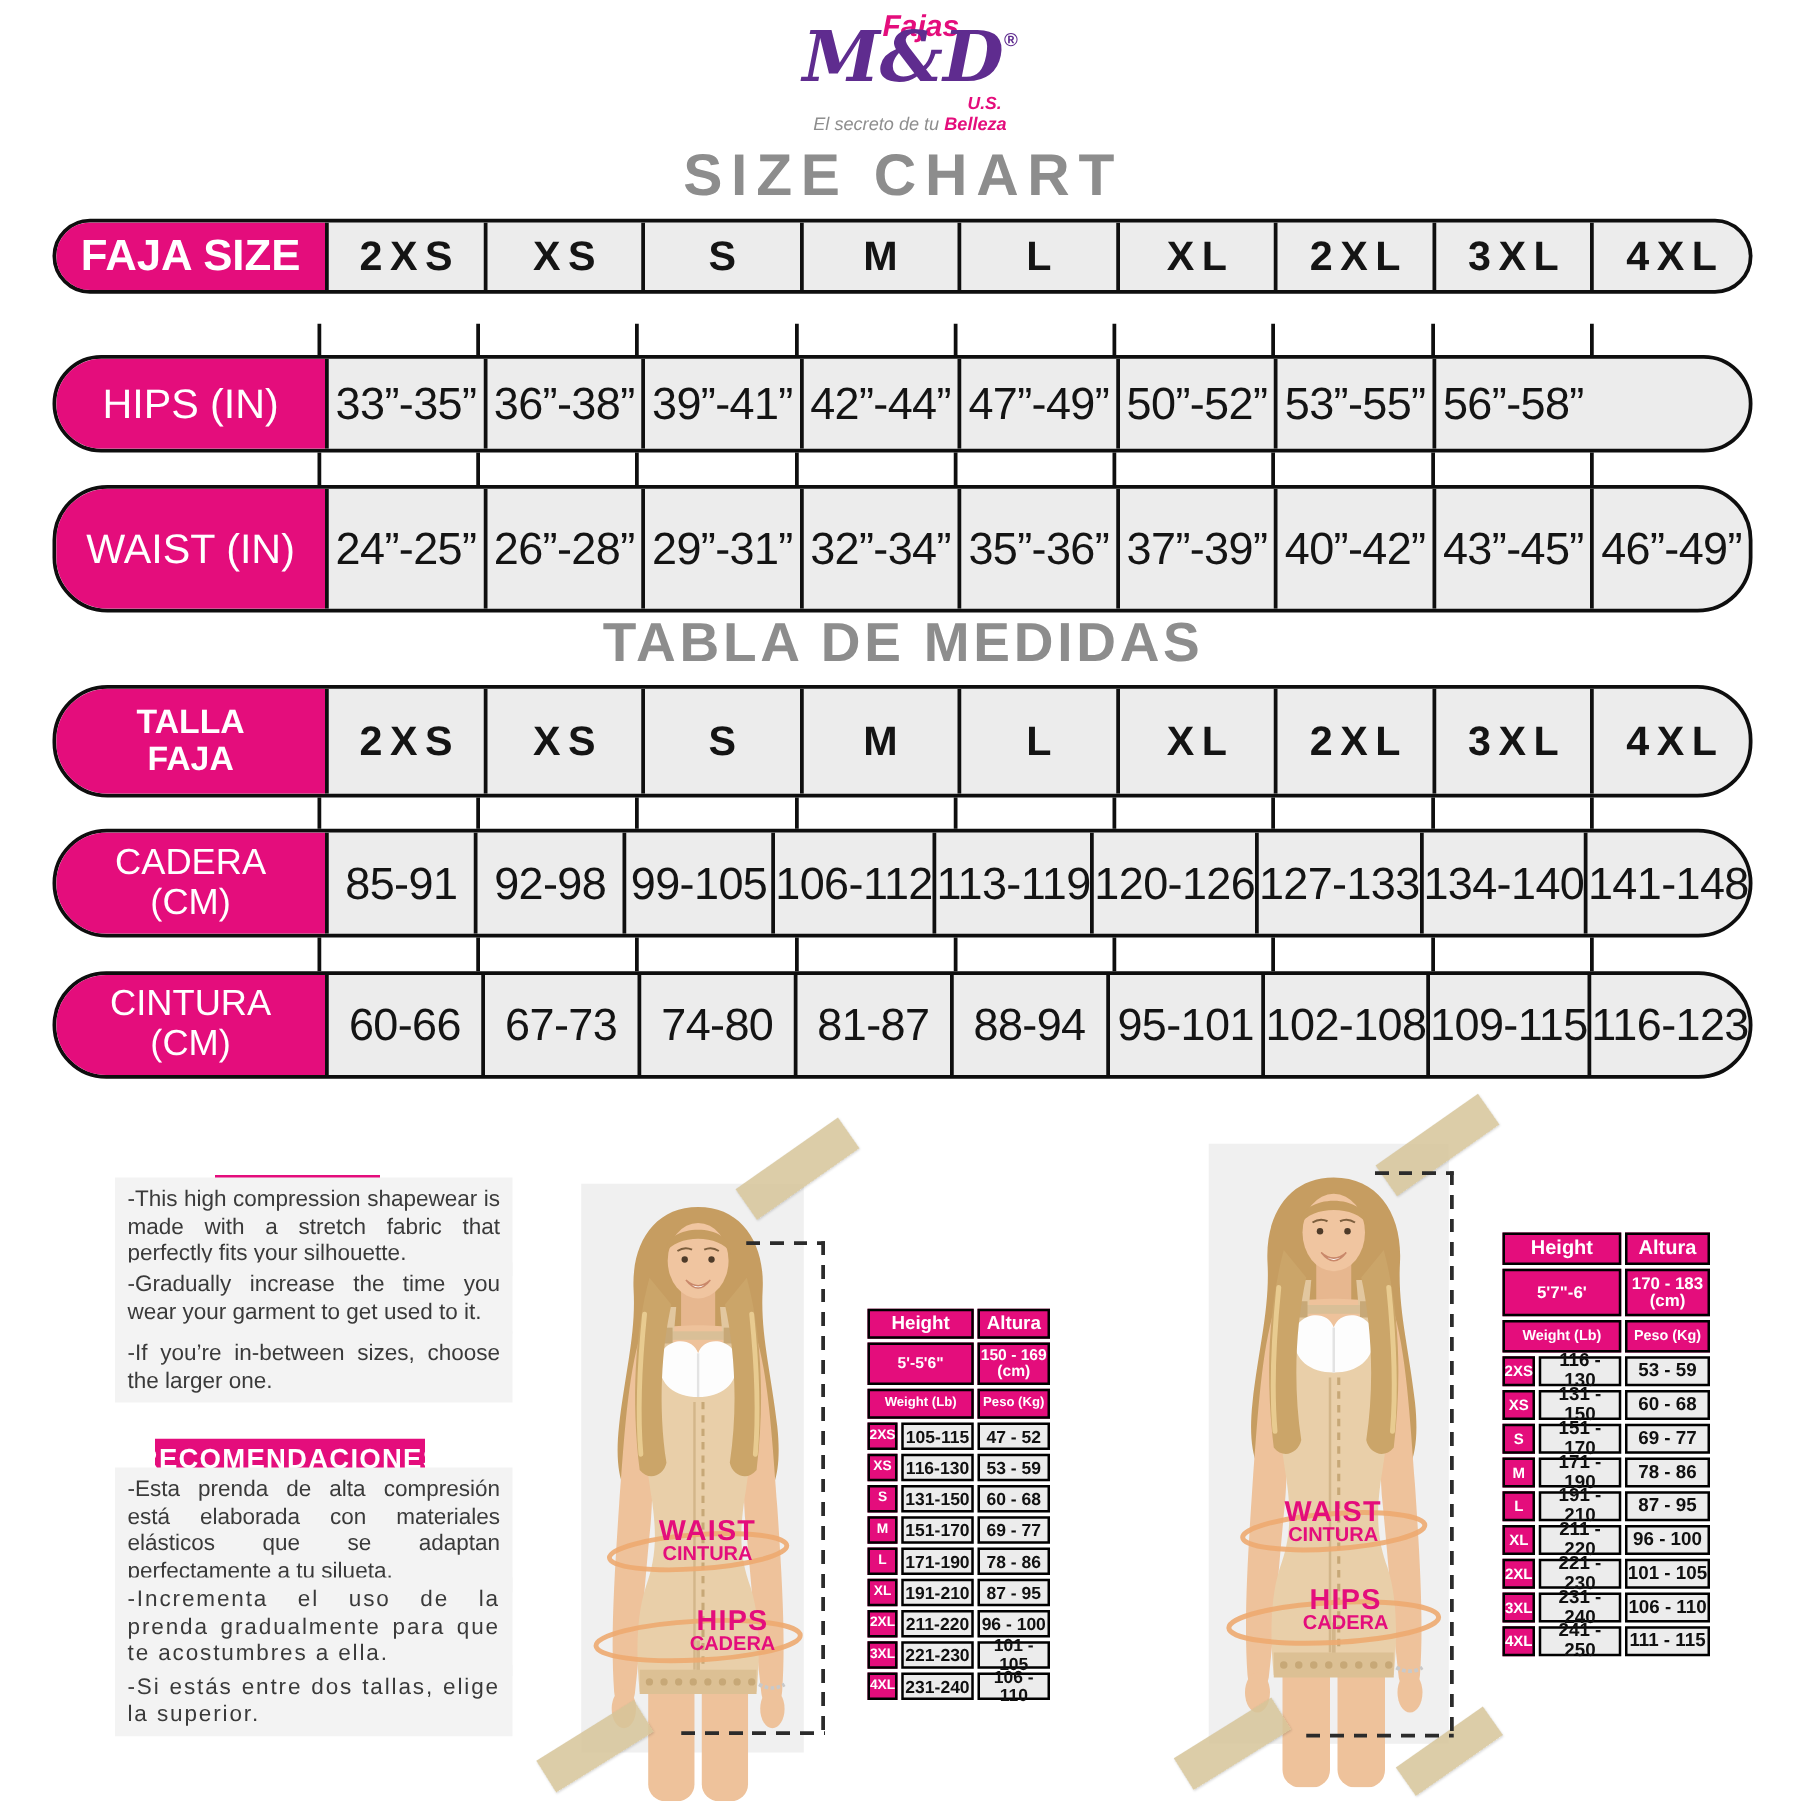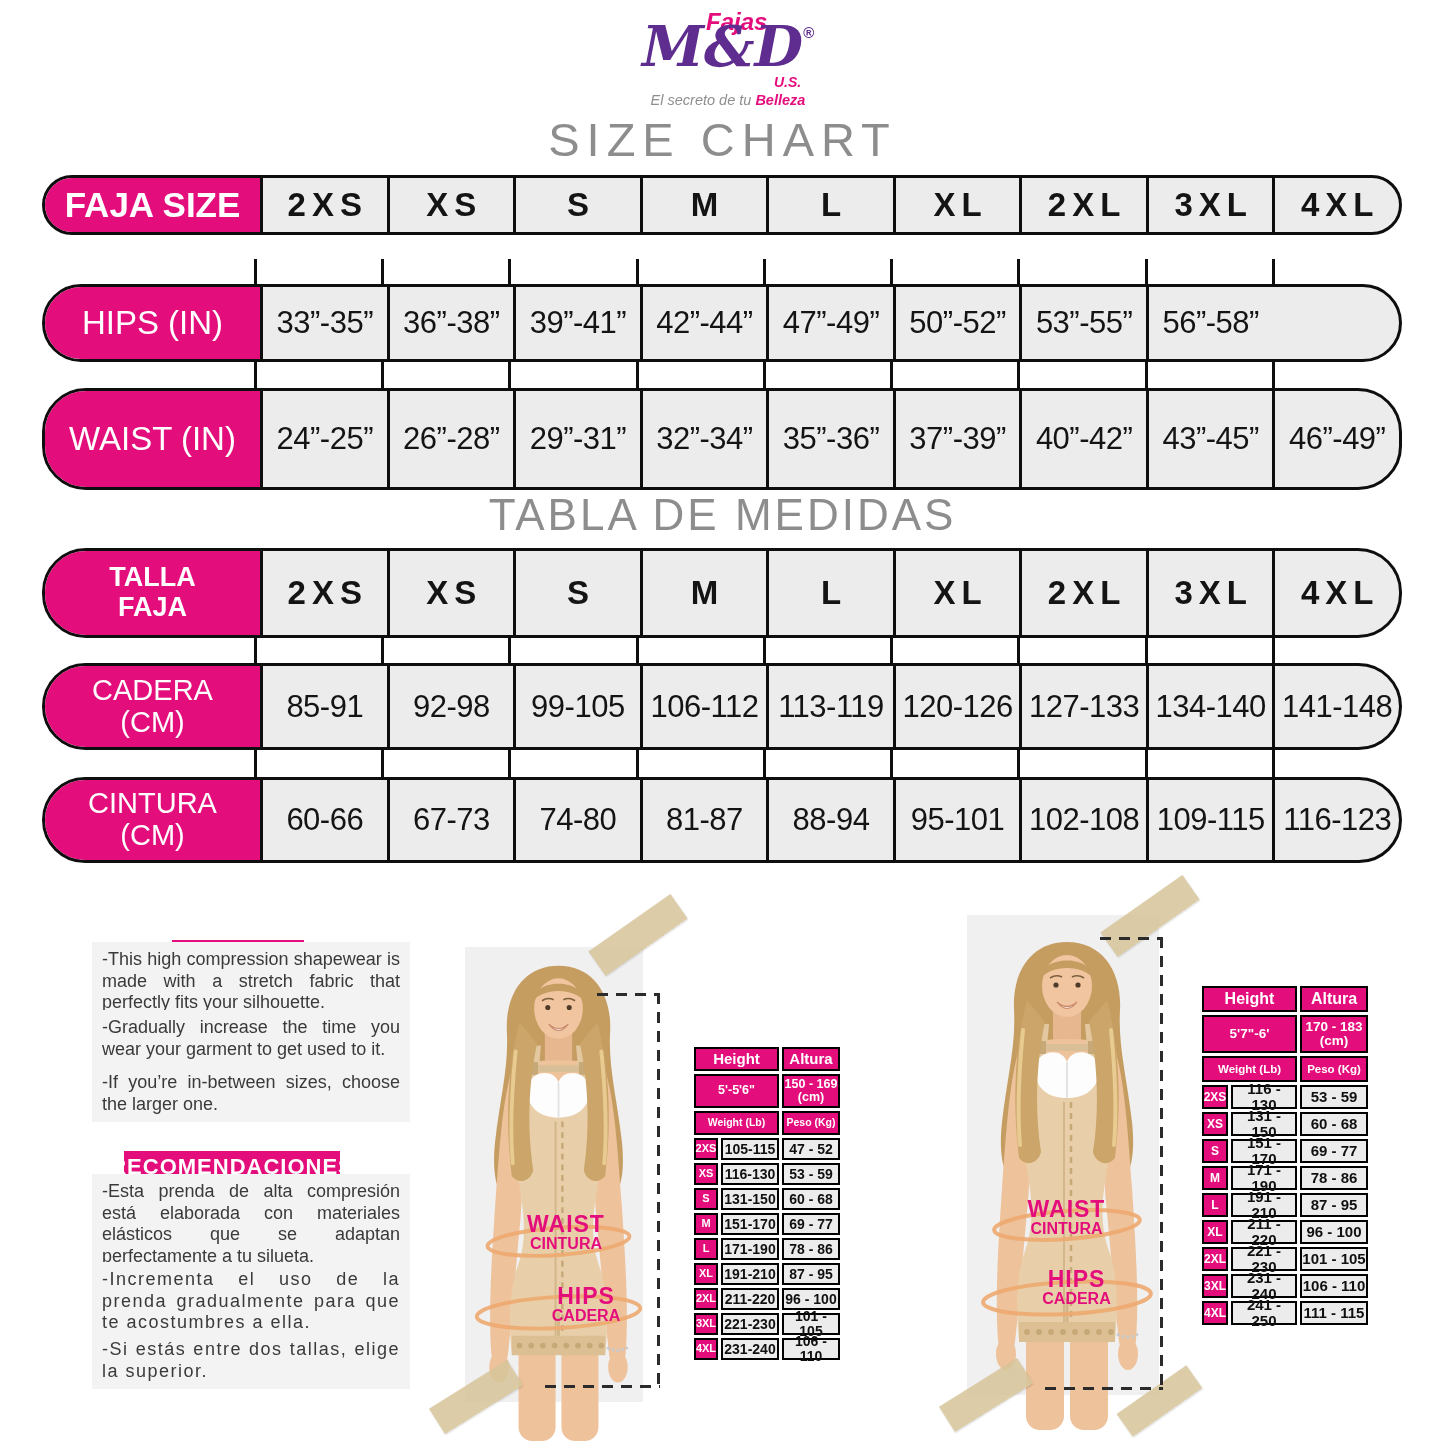--- a/index.html
+++ b/index.html
@@ -10,34 +10,34 @@
   
   .logo{position:absolute;left:628px;top:6px;width:200px;height:104px}
   .logo-fajas{position:absolute;left:78px;top:2px;color:var(--pink);font-style:italic;font-weight:bold;font-size:24px}
   .logo-main{position:absolute;left:0;top:14px;width:100%;text-align:center;font-family:"DejaVu Serif",serif;font-style:italic;font-weight:bold;font-size:56px;line-height:.95;color:#5f2c8f}
   .logo-reg{font-size:15px;vertical-align:28px;font-family:"Liberation Sans",sans-serif}
   .logo-us{position:absolute;left:146px;top:68px;color:var(--pink);font-weight:bold;font-style:italic;font-size:14px}
   .logo-tag{position:absolute;left:-20px;top:86px;width:240px;text-align:center;font-size:14.5px;font-style:italic;color:#8e8e8e}
   .logo-tag .tag-pink{color:var(--pink);font-weight:bold}
 
   
-  .big-title{position:absolute;left:0;width:100%;text-align:center;font-weight:normal;color:#8d8d8d}
+  .big-title{position:absolute;left:0;width:100%;text-align:center;font-weight:bold;color:#8d8d8d}
   #t1{top:112px;font-size:47px;letter-spacing:7px}
   #t2{top:490px;font-size:44px;letter-spacing:3px}
 
   
   :root{--pink:#e40d7c;--cellgray:#ececec;--ink:#141414}
   .crow{position:absolute;left:42px;width:1360px;display:grid;grid-template-columns:215px repeat(9,1fr);
         border:3px solid #0e0e0e;border-radius:44px;overflow:hidden;background:var(--cellgray)}
   .crow .cell{display:flex;flex-direction:column;align-items:center;justify-content:center;
         border-left:3px solid #0e0e0e;color:var(--ink);text-align:center;white-space:nowrap}
   .crow .cell:first-child{border-left:none}
   .crow .head{background:var(--pink);color:#fff}
   .sz{font-weight:bold;font-size:33px;letter-spacing:6px;text-indent:6px}
-  .val{font-size:31px;letter-spacing:-.5px}
+  .val{font-size:36px;letter-spacing:-.5px}
   .h1line{font-weight:bold;font-size:35px}
   .hmed{font-size:33px}
   .h2line{font-size:29px;line-height:1.1}
   .h2line.bold{font-weight:bold;font-size:27px}
   .gap-cols{position:absolute;left:42px;width:1360px;display:grid;grid-template-columns:215px repeat(9,1fr)}
   .gap-cols i{border-right:3px solid #0e0e0e}
   .gap-cols i:last-child{border-right:none}
 
   
   .pill-title{position:absolute;background:var(--pink);color:#fff;font-weight:bold;font-size:22px;

